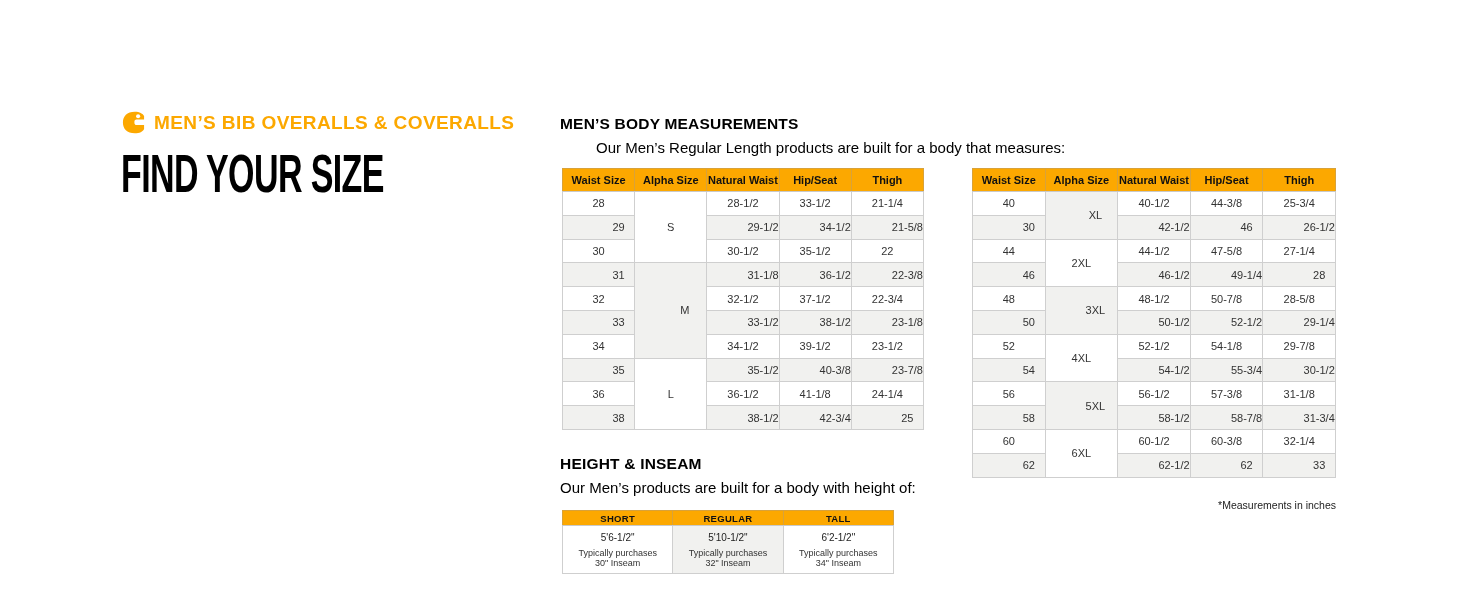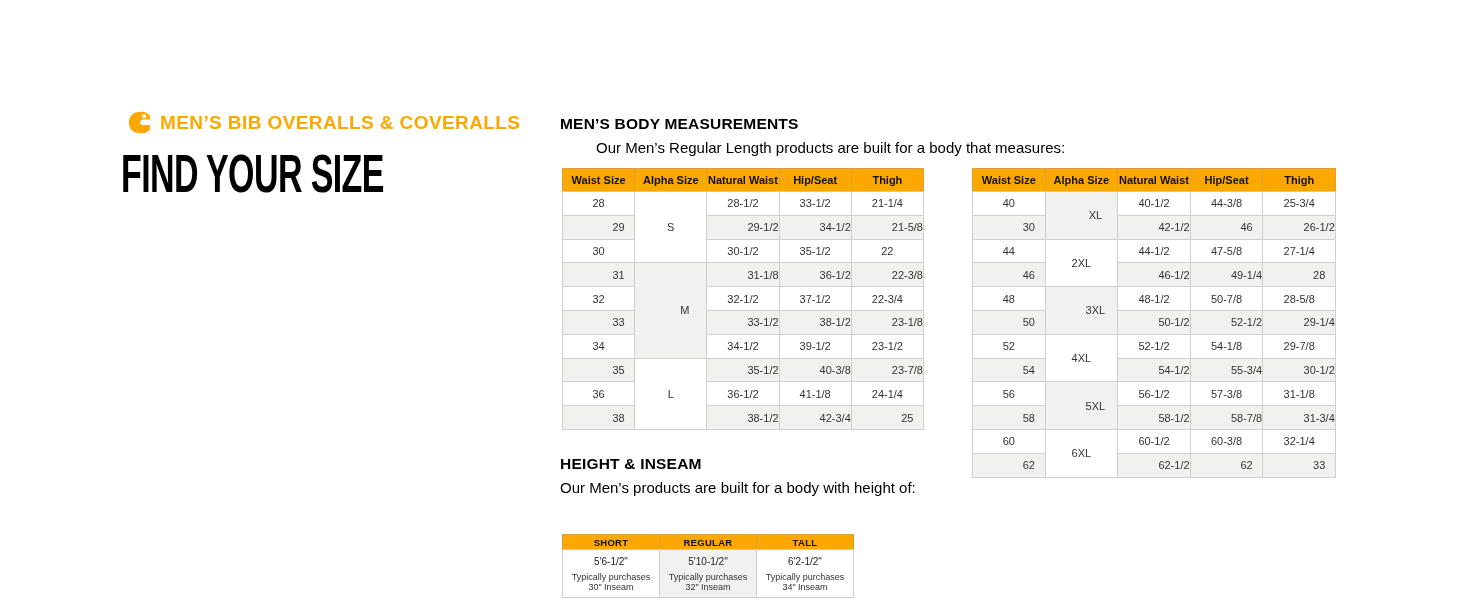--- a/index.html
+++ b/index.html
@@ -1,21 +1,21 @@
 <!DOCTYPE html>
 <html style="--gold: #FCA800; --alt: #F1F1EF; --border: #CFCFCF;"><head>
 <meta charset="utf-8">
 <style>
   :root { --gold:#FCA800; --alt:#F1F1EF; --border:#CFCFCF; --ink:#111; --cell:#333; }
   * { box-sizing:border-box; }
   html,body { margin:0; padding:0; background:#fff; font-family:"Liberation Sans", sans-serif; }
   .canvas { position:relative; width:1464px; height:600px; background:#ffffff; overflow:hidden; }
 
   
-  .brand-row { position:absolute; left:128px; top:111px; display:flex; align-items:center; gap:9px; }
+  .brand-row { position:absolute; left:122px; top:111px; display:flex; align-items:center; gap:9px; }
   .logo { width:23px; height:23px; display:block; }
   .brand-text { color:var(--gold); font-weight:bold; font-size:19px; letter-spacing:0.4px; white-space:nowrap; }
   .headline { position:absolute; left:121px; top:146px; margin:0; color:#000; font-weight:bold;
               font-size:54px; line-height:54px; letter-spacing:-1px; white-space:nowrap;
               transform:scaleX(0.63); transform-origin:0 0; }
 
   
   .section-heading { position:absolute; margin:0; font-size:15.5px; font-weight:bold; color:#000; letter-spacing:0.2px; white-space:nowrap; }
   .section-sub { position:absolute; margin:0; font-size:15px; color:#000; white-space:nowrap; }
   #bm-heading { left:560px; top:115px; }
@@ -29,21 +29,21 @@
   #table-right { left:972px; width:364px; }
   .measure th { background:var(--gold); color:var(--ink); font-size:11px; font-weight:bold;
                 height:23px; border:1px solid #d8a23a; border-bottom:1px solid #c9c9c9; padding:0; text-align:center; }
   .measure td { background:#fff; color:var(--cell); font-size:11px; text-align:center; vertical-align:middle;
                 height:23.8px; border:1px solid var(--border); padding:0; }
   .measure tr.alt td:not(.alpha) { background:var(--alt);padding-left:40px; }
   .measure td.alpha { background:#fff; }
   .measure td.alpha.shaded { background:var(--alt);padding-left:28px; }
 
   
-  #height-table { position:absolute; left:562px; top:534px; width:292px; border-collapse:collapse; table-layout:fixed;border-radius:12px; }
+  #height-table { position:absolute; left:562px; top:510px; width:332px; border-collapse:collapse; table-layout:fixed;border-radius:12px; }
   #height-table th { background:var(--gold); color:var(--ink); font-size:9.5px; font-weight:bold; letter-spacing:0.3px;
                      height:15px; border:1px solid #d8a23a; border-bottom:1px solid #c9c9c9; padding:0; text-align:center; }
   #height-table td { background:#fff; border:1px solid var(--border); vertical-align:top; text-align:center; padding:6px 4px 5px; height:45px; }
   #height-table td.alt { background:var(--alt); }
   .h-val { display:block; font-size:10px; color:#222; }
   .h-purchase { display:block; margin-top:5px; font-size:9px; line-height:10px; color:#333; }
   .h-purchase span { display:block; }
 
   
   .footnote { position:absolute; left:972px; top:499px; width:364px; text-align:right; font-size:10.5px; color:#222; margin:0; }
@@ -226,20 +226,21 @@
         </tr>
         <tr class="alt">
           <td>62</td>
           <td>62-1/2</td>
           <td>62</td>
           <td>33</td>
         </tr>
       </tbody>
     </table>
 
+  <p class="footnote">*Measurements in inches</p>
 
   <h2 class="section-heading" id="hi-heading">HEIGHT &amp; INSEAM</h2>
   <p class="section-sub" id="hi-sub">Our Men’s products are built for a body with height of:</p>
 
   <table id="height-table">
     <thead>
       <tr>
         <th>SHORT</th>
         <th>REGULAR</th>
         <th>TALL</th>

